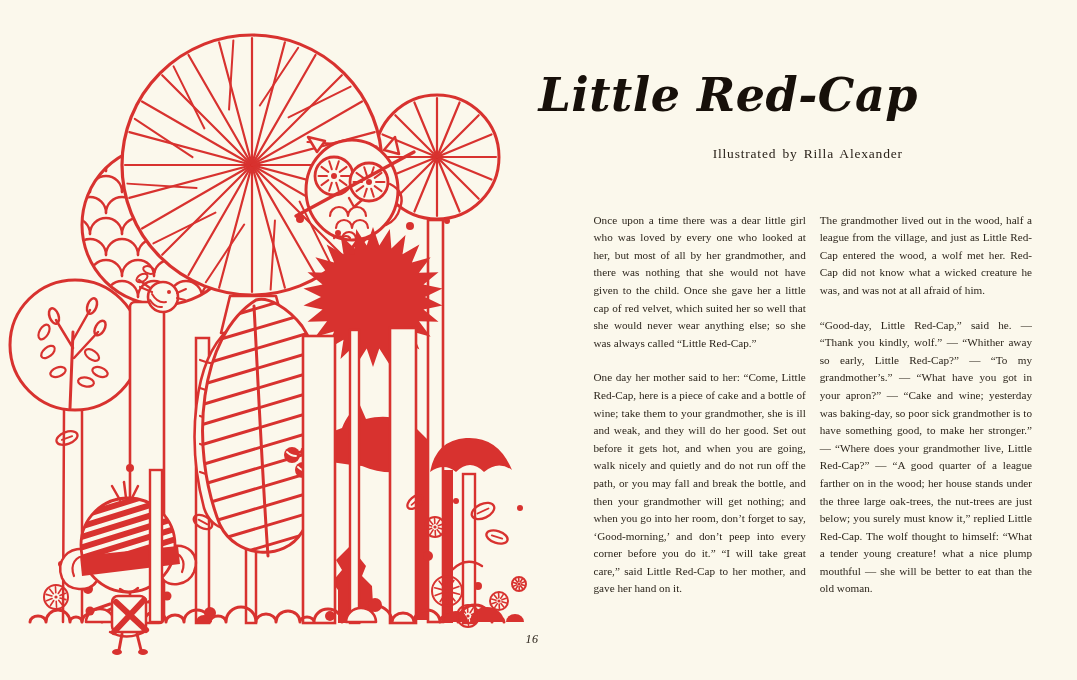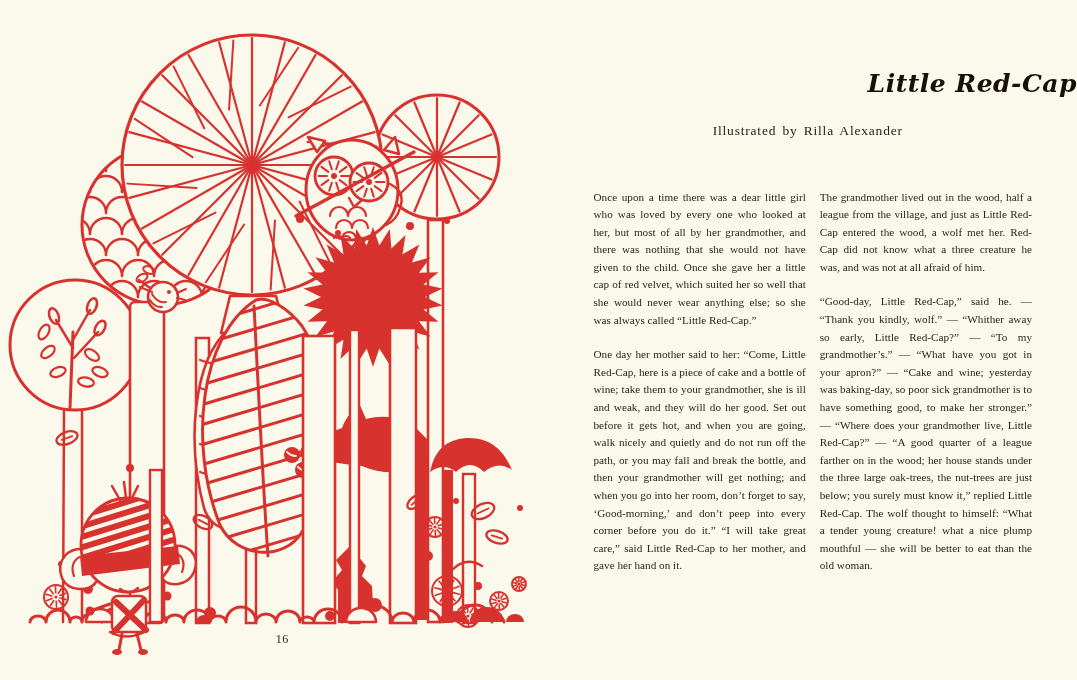--- a/index.html
+++ b/index.html
@@ -4,30 +4,30 @@
 <style>
   html,body{margin:0;padding:0;}
   body{
     width:1077px;height:680px;overflow:hidden;
     background:#fbf8ec;
     font-family:"Liberation Serif", serif;
   }
   .spread{position:relative;width:1077px;height:680px;display:flex;}
   .page{position:relative;width:538.5px;height:680px;}
   .page-number{
-    position:absolute;bottom:33px;left:13px;width:100%;
-    text-align:center;font-size:12px;color:#2b241b;letter-spacing:.5px;
+    position:absolute;bottom:33px;left:0;width:100%;
+    text-align:right;font-size:12px;color:#2b241b;letter-spacing:.5px;font-style:italic;
   }
   
   .book-title{
     margin:70px 0 0 0;
-    text-align:right;
+    text-align:left;
     font-family:"DejaVu Serif", serif;
     font-style:italic;font-weight:700;
-    font-size:25px;line-height:1.1;
+    font-size:46px;line-height:1.1;
     color:#17100a;letter-spacing:.5px;
   }
   .book-subtitle{
     margin-top:25px;text-align:center;
     font-size:13.5px;color:#2a221a;letter-spacing:.8px;word-spacing:2px;
   }
   .columns{
     display:flex;gap:14px;
     padding:0 45px 0 55px;
     margin-top:50px;
@@ -451,19 +451,19 @@
 
   <div class="page">
     <h1 class="book-title">Little Red-Cap</h1>
     <div class="book-subtitle">Illustrated by Rilla Alexander</div>
     <div class="columns">
       <div class="col">
         <p>Once upon a time there was a dear little girl who was loved by every one who looked at her, but most of all by her grandmother, and there was nothing that she would not have given to the child. Once she gave her a little cap of red velvet, which suited her so well that she would never wear anything else; so she was always called “Little Red-Cap.”</p>
         <p>One day her mother said to her: “Come, Little Red-Cap, here is a piece of cake and a bottle of wine; take them to your grandmother, she is ill and weak, and they will do her good. Set out before it gets hot, and when you are going, walk nicely and quietly and do not run off the path, or you may fall and break the bottle, and then your grandmother will get nothing; and when you go into her room, don’t forget to say, ‘Good-morning,’ and don’t peep into every corner before you do it.” “I will take great care,” said Little Red-Cap to her mother, and gave her hand on it.</p>
       </div>
       <div class="col">
-        <p>The grandmother lived out in the wood, half a league from the village, and just as Little Red-Cap entered the wood, a wolf met her. Red-Cap did not know what a three creature he was, and was not at all afraid of him.</p>
+        <p>The grandmother lived out in the wood, half a league from the village, and just as Little Red-Cap entered the wood, a wolf met her. Red-Cap did not know what a wicked creature he was, and was not at all afraid of him.</p>
         <p>“Good-day, Little Red-Cap,” said he. — “Thank you kindly, wolf.” — “Whither away so early, Little Red-Cap?” — “To my grandmother’s.” — “What have you got in your apron?” — “Cake and wine; yesterday was baking-day, so poor sick grandmother is to have something good, to make her stronger.” — “Where does your grandmother live, Little Red-Cap?” — “A good quarter of a league farther on in the wood; her house stands under the three large oak-trees, the nut-trees are just below; you surely must know it,” replied Little Red-Cap. The wolf thought to himself: “What a tender young creature! what a nice plump mouthful — she will be better to eat than the old woman.</p>
       </div>
     </div>
   </div>
 
 </div>
 
 </body></html>

